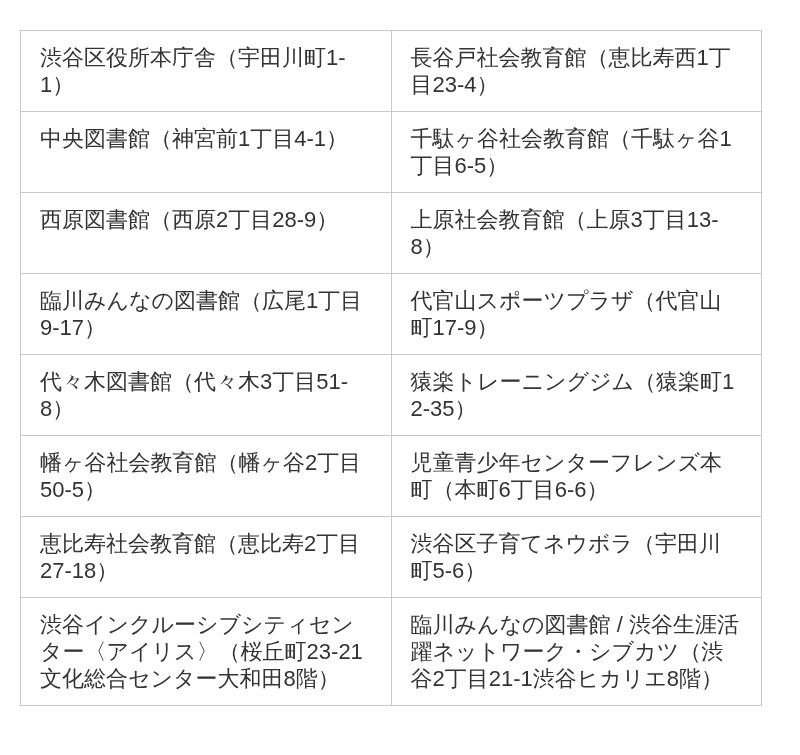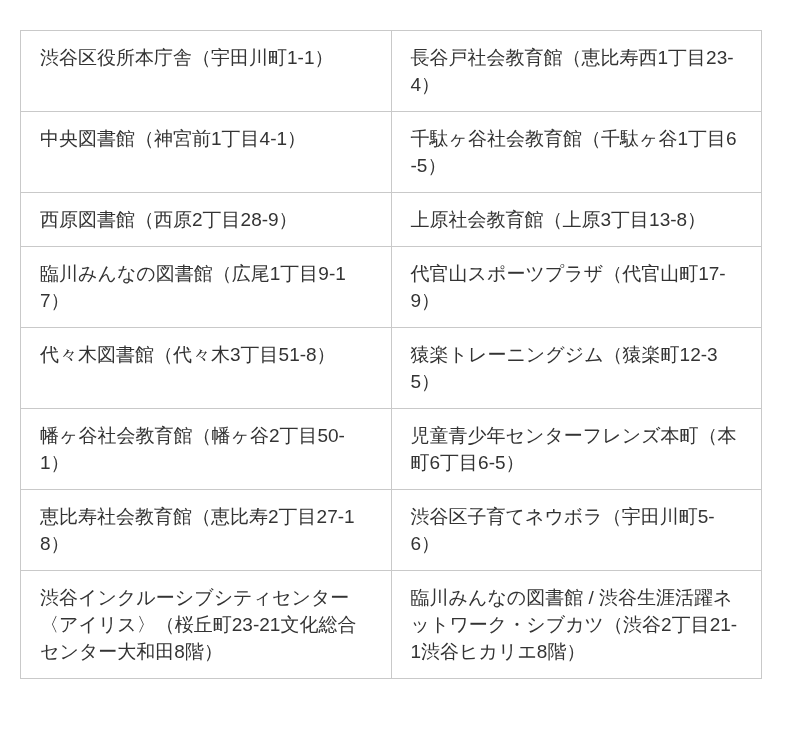--- a/index.html
+++ b/index.html
@@ -23,21 +23,21 @@
     border-collapse: collapse;
     table-layout: fixed;
     width: 742px;
     margin: 30px 0 0 20px;
     background: var(--background);
   }
   table.facilities td {
     width: 50%;
     border: 1px solid var(--border);
     padding: 13px 19px;
-    font-size: 19px;
+    font-size: 22px;
     line-height: 27px;
     vertical-align: top;
     word-break: break-all;
     overflow-wrap: break-word;
   }
 </style>
 </head>
 <body>
 
 <table class="facilities">
@@ -56,22 +56,22 @@
     </tr>
     <tr>
       <td>臨川みんなの図書館（広尾1丁目9-17）</td>
       <td>代官山スポーツプラザ（代官山町17-9）</td>
     </tr>
     <tr>
       <td>代々木図書館（代々木3丁目51-8）</td>
       <td>猿楽トレーニングジム（猿楽町12-35）</td>
     </tr>
     <tr>
-      <td>幡ヶ谷社会教育館（幡ヶ谷2丁目50-1）</td>
-      <td>児童青少年センターフレンズ本町（本町6丁目6-5）</td>
+      <td>幡ヶ谷社会教育館（幡ヶ谷2丁目50-5）</td>
+      <td>児童青少年センターフレンズ本町（本町6丁目6-6）</td>
     </tr>
     <tr>
       <td>恵比寿社会教育館（恵比寿2丁目27-18）</td>
       <td>渋谷区子育てネウボラ（宇田川町5-6）</td>
     </tr>
     <tr>
       <td>渋谷インクルーシブシティセンター〈アイリス〉（桜丘町23-21文化総合センター大和田8階）</td>
       <td>臨川みんなの図書館 / 渋谷生涯活躍ネットワーク・シブカツ（渋谷2丁目21-1渋谷ヒカリエ8階）</td>
     </tr>
   </tbody>

